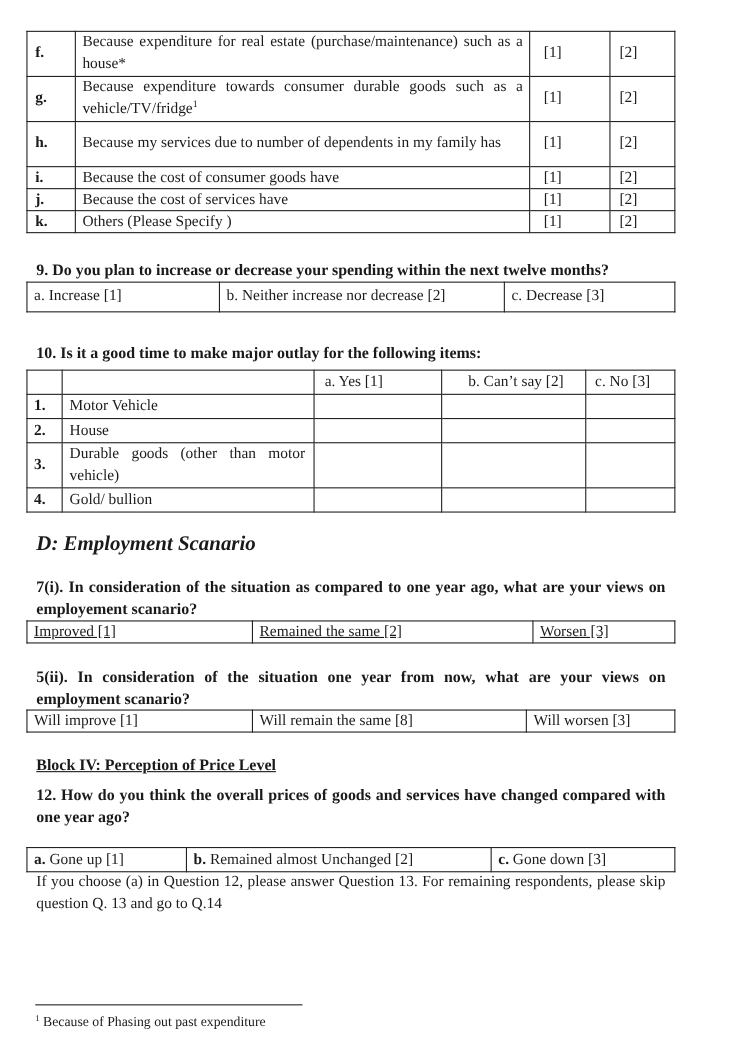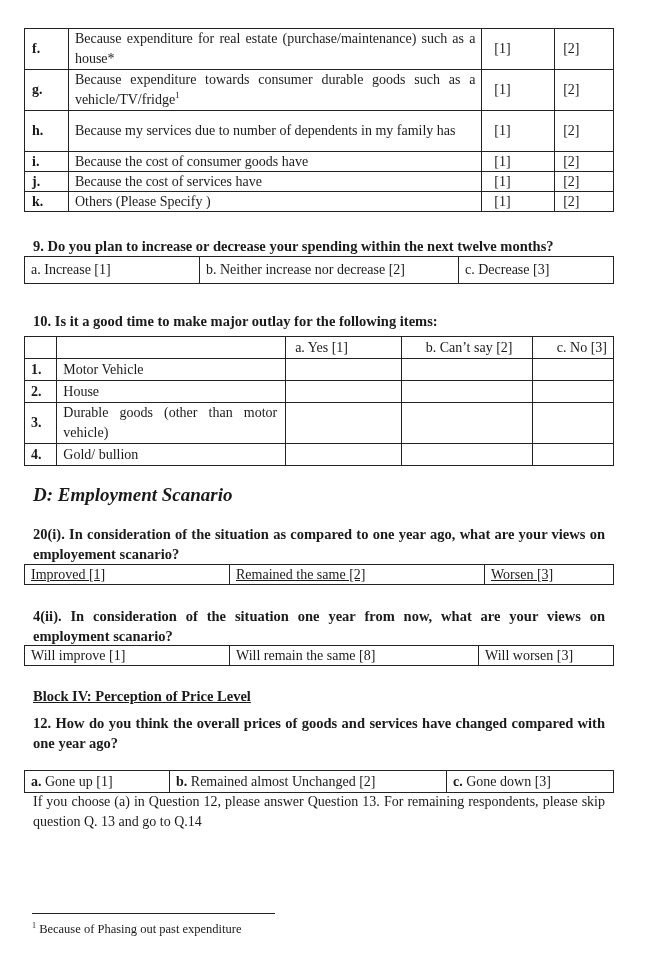--- a/index.html
+++ b/index.html
@@ -29,21 +29,21 @@
   #t9 td { height: 26px; }
 
   
   #q10 { left: 33px; top: 311px; }
   #t10 { left: 24px; top: 336px; width: 590px; }
   #t10 td { height: 21px; }
   #t10 td.num { width: 20px; font-weight: bold; padding-left: 6px; }
   #t10 td.item { width: 216px; text-align: justify; }
   #t10 td.yes { width: 106px; padding-left: 9px; }
   #t10 td.cant { width: 106px; padding-left: 24px; }
-  #t10 td.no { width: 70px; padding-left: 8px; text-align: right; }
+  #t10 td.no { width: 70px; padding-left: 8px; }
   #t10 tr.tall td { height: 40px; }
   #t10 .item-wrap { width: 214px; text-align: justify; text-align-last: left; }
 
   #sec-d { left: 33px; top: 484px; font-weight: bold; font-style: italic; font-size: 19px; }
 
   #q11i { left: 33px; top: 524px; width: 572px; }
   #t11i { left: 24px; top: 564px; width: 590px; text-decoration: underline; }
   #t11i td { height: 19px; line-height: 19px; }
 
   #q11ii { left: 33px; top: 606px; width: 572px; }
@@ -154,32 +154,32 @@
     <td class="item">Gold/ bullion</td>
     <td class="yes"></td>
     <td class="cant"></td>
     <td class="no"></td>
   </tr>
 </tbody>
   </table>
 
 <div id="sec-d" class="abs">D: Employment Scanario</div>
 
-<div id="q11i" class="abs q">20(i). In consideration of the situation as compared to one year ago, what are your views on employement scanario?</div>
+<div id="q11i" class="abs q">7(i). In consideration of the situation as compared to one year ago, what are your views on employement scanario?</div>
 <table id="t11i">
   <tbody>
       <tr>
     <td style="width:192px">Improved [1]</td>
     <td style="width:242px">Remained the same [2]</td>
     <td>Worsen [3]</td>
   </tr>
 </tbody>
   </table>
 
-<div id="q11ii" class="abs q">4(ii). In consideration of the situation one year from now, what are your views on employment scanario?</div>
+<div id="q11ii" class="abs q">5(ii). In consideration of the situation one year from now, what are your views on employment scanario?</div>
 <table id="t11ii">
   <tbody>
       <tr>
     <td style="width:192px">Will improve [1]</td>
     <td style="width:236px">Will remain the same [8]</td>
     <td>Will worsen [3]</td>
   </tr>
 </tbody>
   </table>
 

